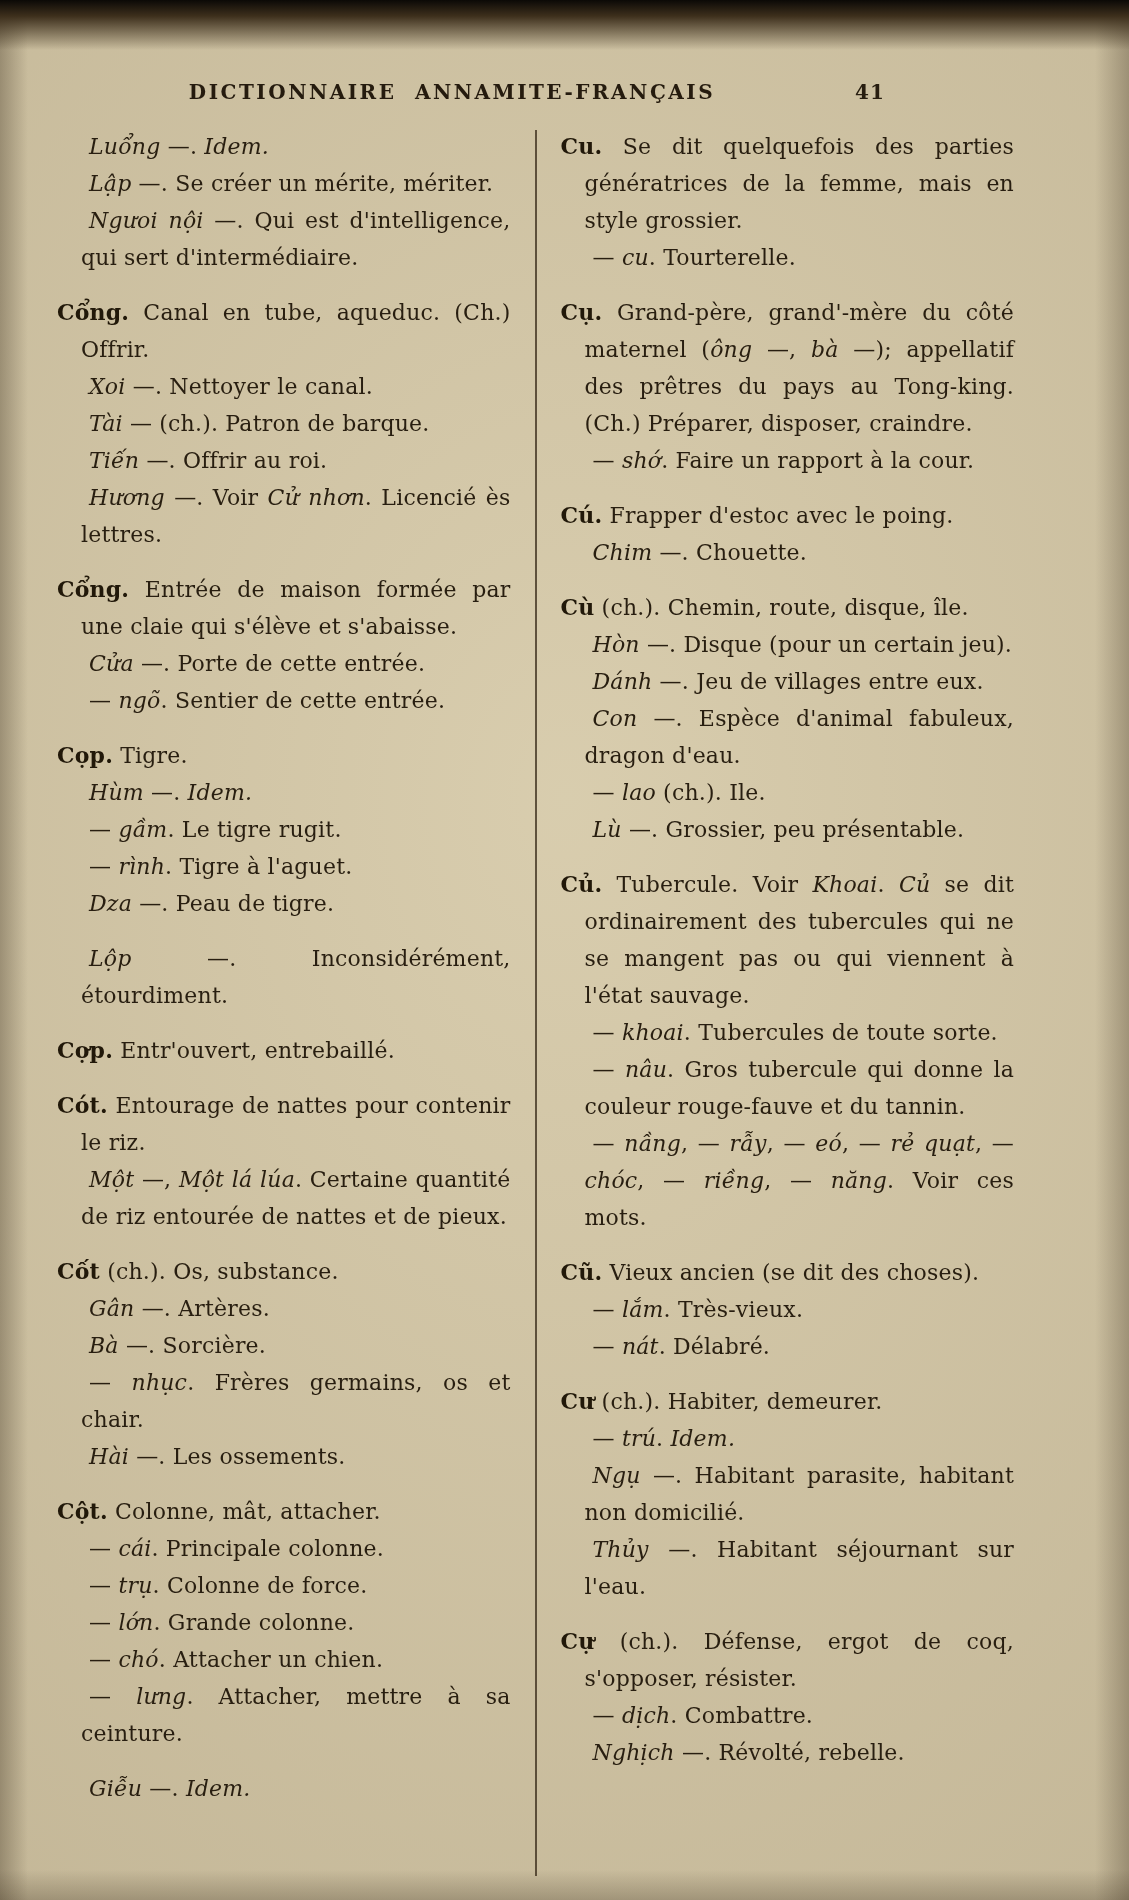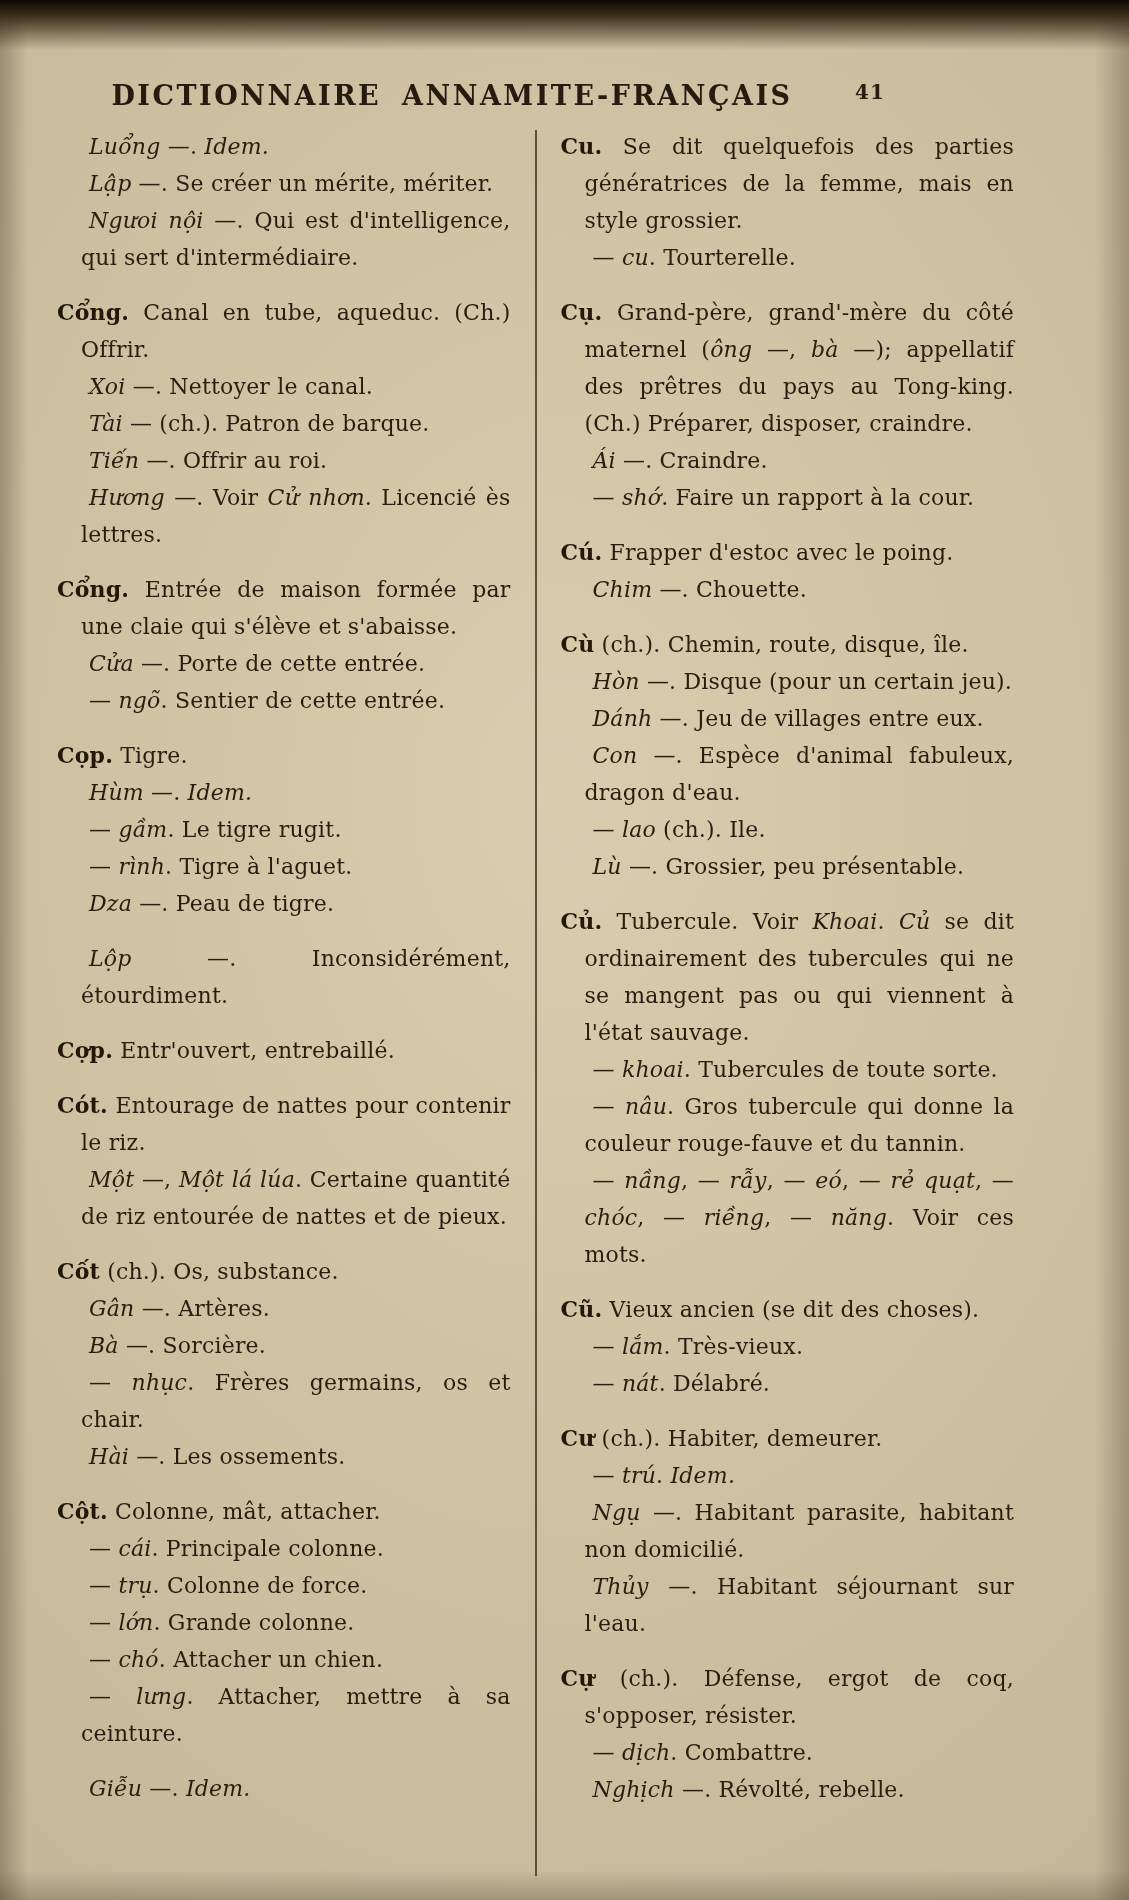--- a/index.html
+++ b/index.html
@@ -19,21 +19,21 @@
     color: #281e10;
     font-family: "DejaVu Serif", "Liberation Serif", serif;
     font-size: 22px;
     overflow: hidden;
   }
   .hdr-title {
     position: absolute;
     top: 80px; left: 452px;
     transform: translateX(-50%);
     font-weight: bold;
-    font-size: 27px;
+    font-size: 20px;
     letter-spacing: 2.5px;
     word-spacing: 9px;
     white-space: nowrap;
     color: #251b0e;
   }
   .hdr-page {
     position: absolute;
     top: 80px; left: 855px;
     font-weight: bold;
     font-size: 20px;
@@ -131,21 +131,20 @@
         </article>
       </section>
     <div class="col-divider"></div>
     <section class="col" id="col-right">
         <article class="entry">
           <p class="sense"><span class="hw">Cu.</span><span class="txt"> Se dit quelquefois des parties génératrices de la femme, mais en style grossier.</span></p>
           <p class="sense sub"><span class="txt">— </span><span class="vn">cu</span><span class="txt">. Tourterelle.</span></p>
         </article>
         <article class="entry">
           <p class="sense"><span class="hw">Cụ.</span><span class="txt"> Grand-père, grand'-mère du côté maternel (</span><span class="vn">ông</span><span class="txt"> —, </span><span class="vn">bà</span><span class="txt"> —); appellatif des prêtres du pays au Tong-king. (Ch.) Préparer, disposer, craindre.</span></p>
-          <p class="sense sub"><span class="vn">Ái</span><span class="txt"> —. Craindre.</span></p>
           <p class="sense sub"><span class="txt">— </span><span class="vn">shớ</span><span class="txt">. Faire un rapport à la cour.</span></p>
         </article>
         <article class="entry">
           <p class="sense"><span class="hw">Cú.</span><span class="txt"> Frapper d'estoc avec le poing.</span></p>
           <p class="sense sub"><span class="vn">Chim</span><span class="txt"> —. Chouette.</span></p>
         </article>
         <article class="entry">
           <p class="sense"><span class="hw">Cù</span><span class="txt"> (ch.). Chemin, route, disque, île.</span></p>
           <p class="sense sub"><span class="vn">Hòn</span><span class="txt"> —. Disque (pour un certain jeu).</span></p>
           <p class="sense sub"><span class="vn">Dánh</span><span class="txt"> —. Jeu de villages entre eux.</span></p>

